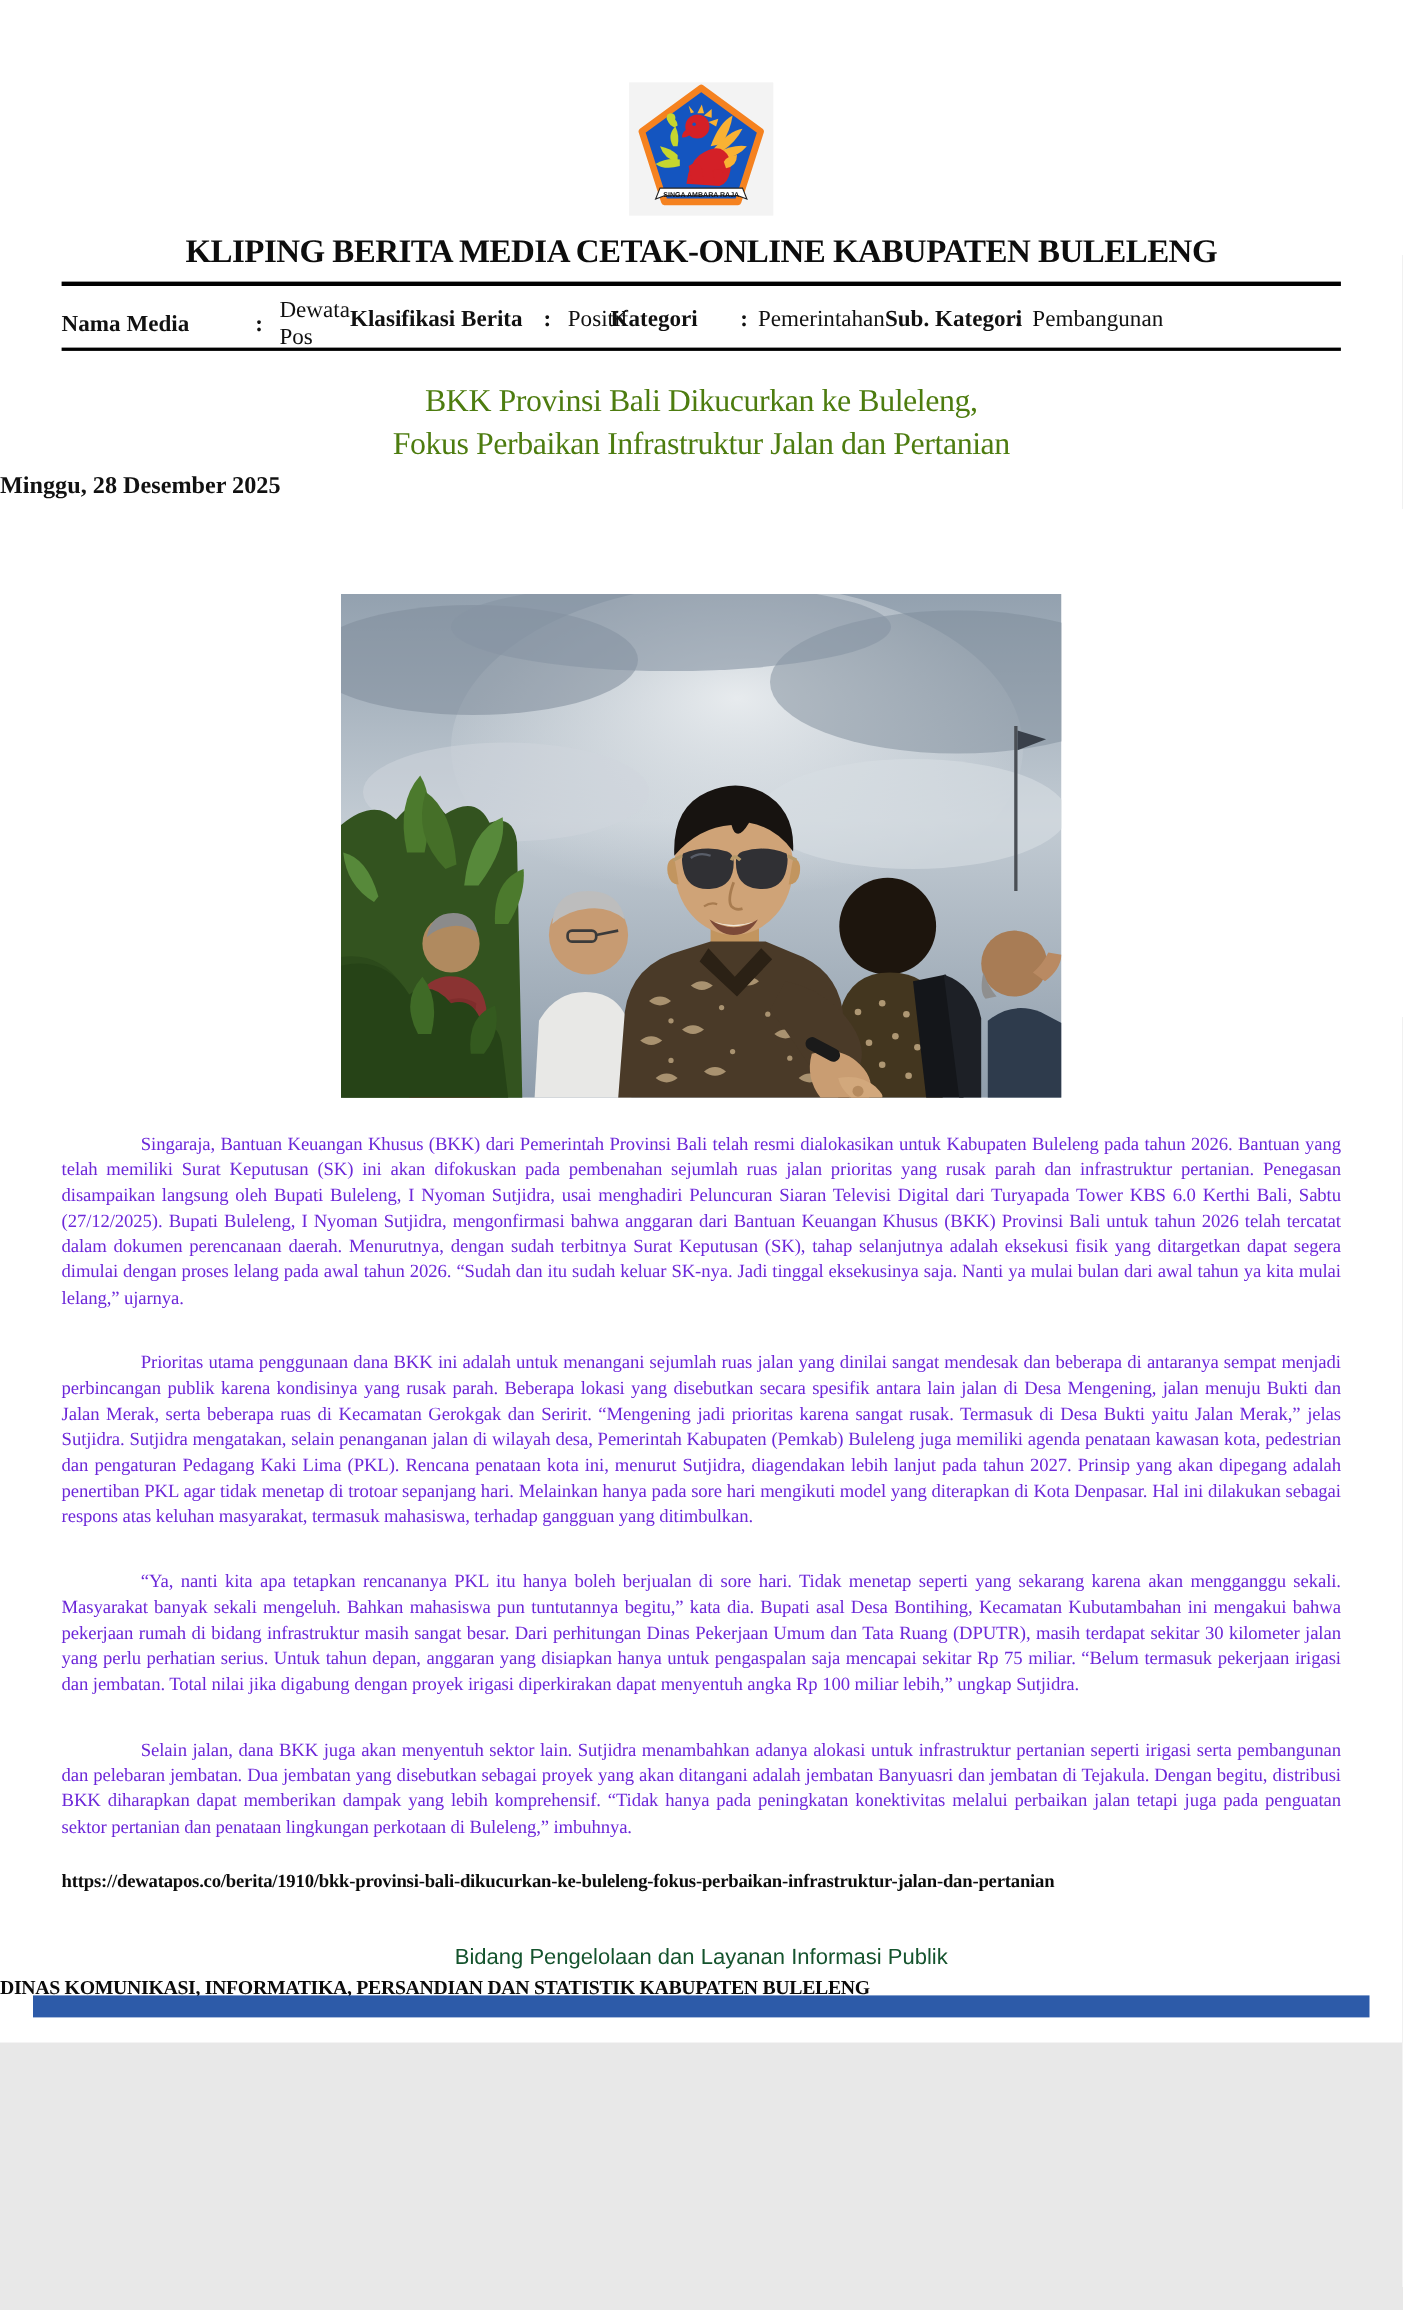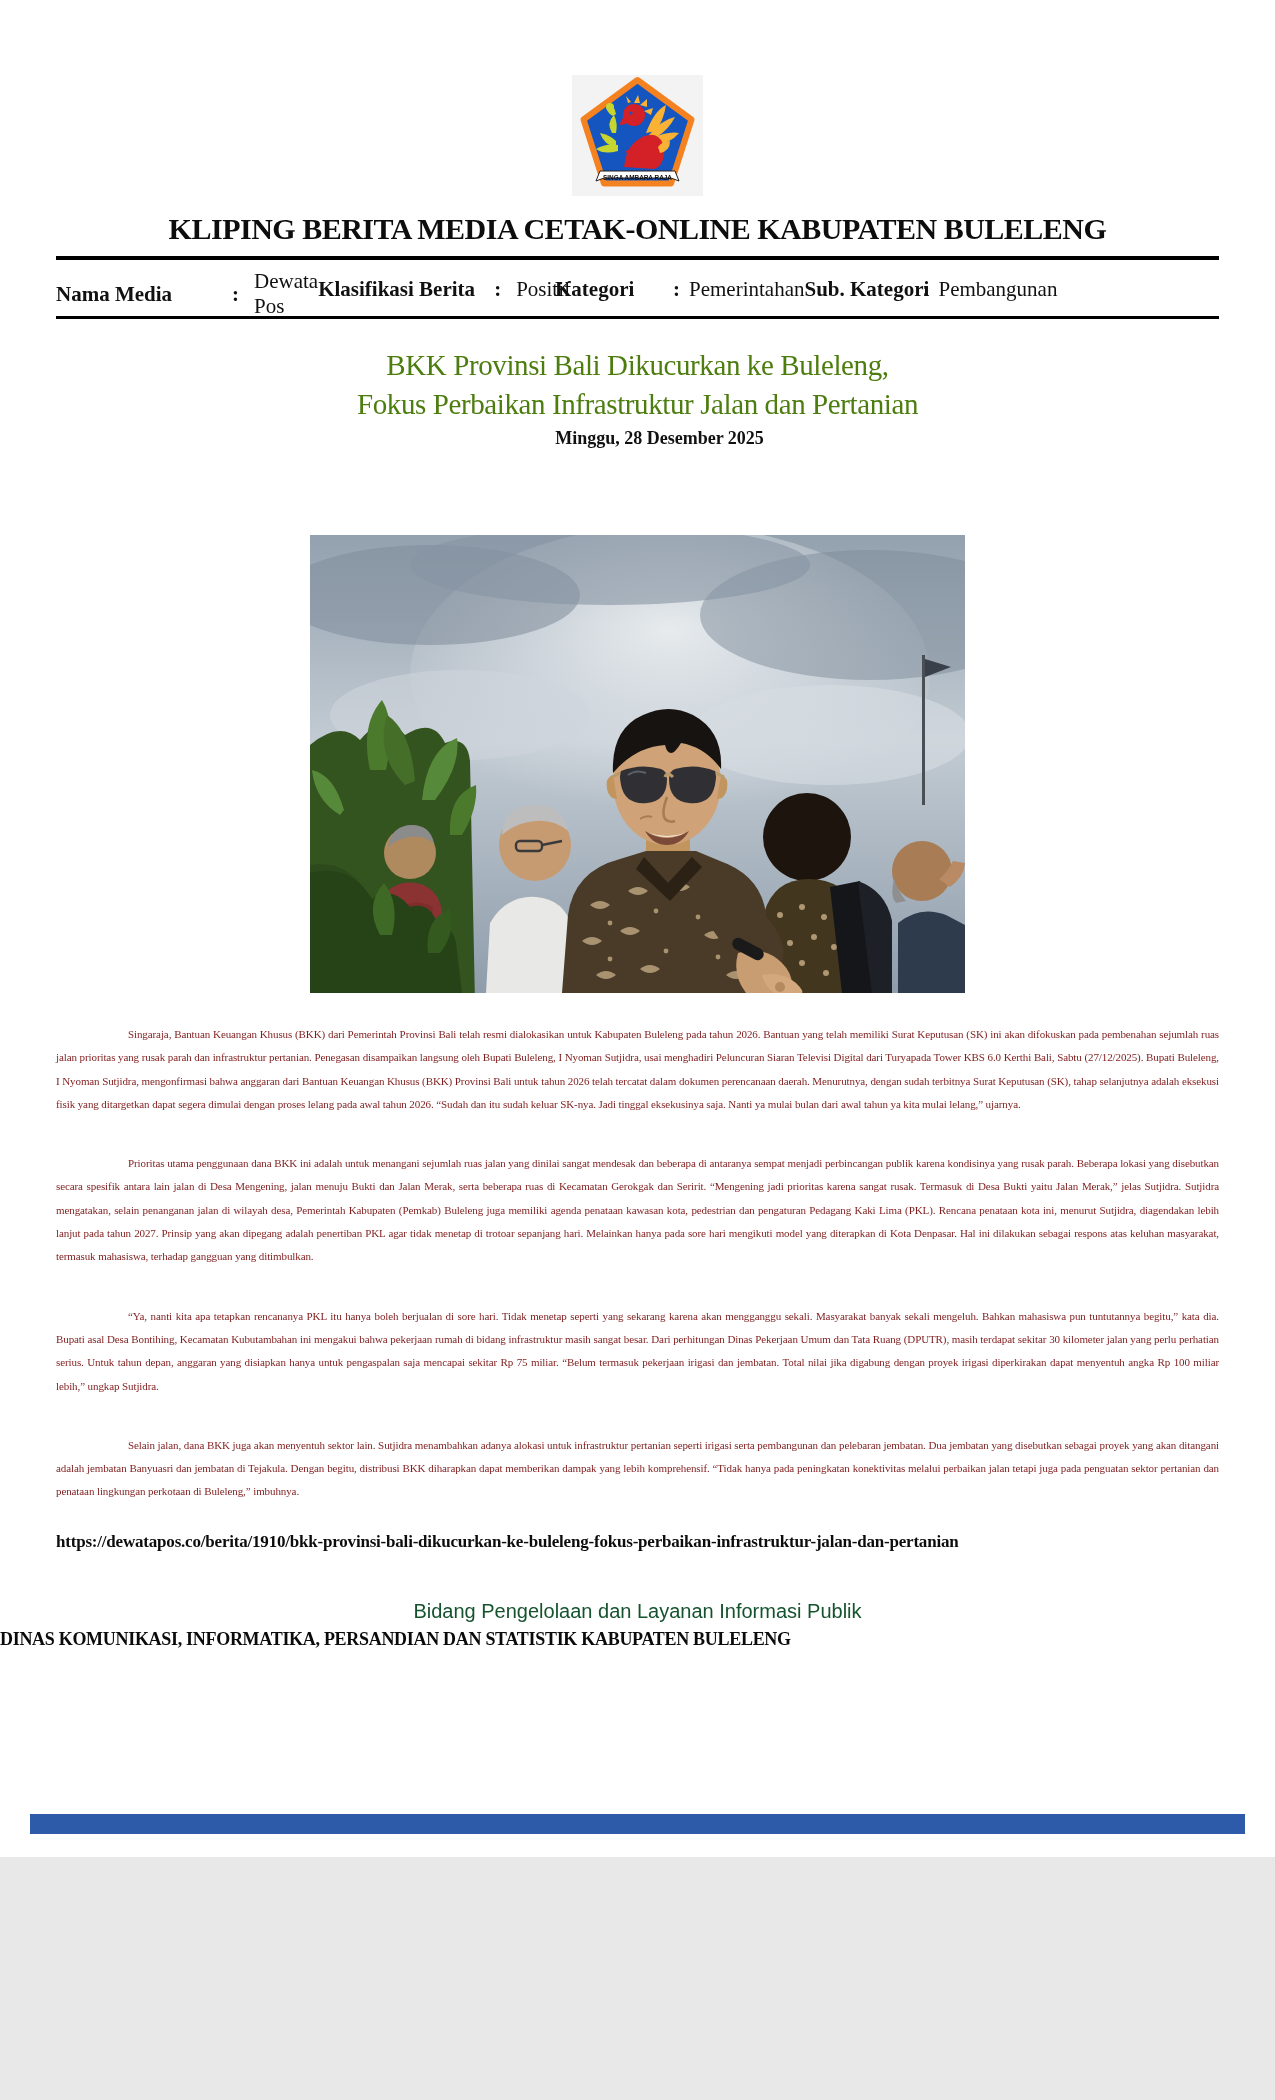--- a/index.html
+++ b/index.html
@@ -54,42 +54,42 @@
   
   .headline{
     margin-top:27px;
     text-align:center;
     font-size:29px;font-weight:normal;line-height:39px;
     letter-spacing:-0.4px;
     color:#4d7c0f;
   }
   .date{
     margin-top:4px;
-    text-align:center;
-    font-size:18px;font-weight:bold;padding-left:44px;
+    text-align:left;
+    font-size:22px;font-weight:bold;
   }
 
   
   .photo-wrap{
     margin-top:86px;
     display:flex;justify-content:center;
   }
   .photo{
     width:655px;height:458px;
     display:block;
   }
 
   
   .body-text{
     margin:30px 56px 0 56px;
-    font-size:11px;
+    font-size:17px;
     line-height:23.3px;
     text-align:justify;
     letter-spacing:-0.1px;
-    color:#7f1d1d;
+    color:#6d28d9;
   }
   .body-text p{margin:0 0 36px 0;text-indent:72px;}
   .body-text p:last-child{margin-bottom:0;}
 
   .article-url{
     margin:28px 56px 0 56px;
     font-size:17px;
     font-weight:bold;
     letter-spacing:-0.2px;
     word-break:break-all;

